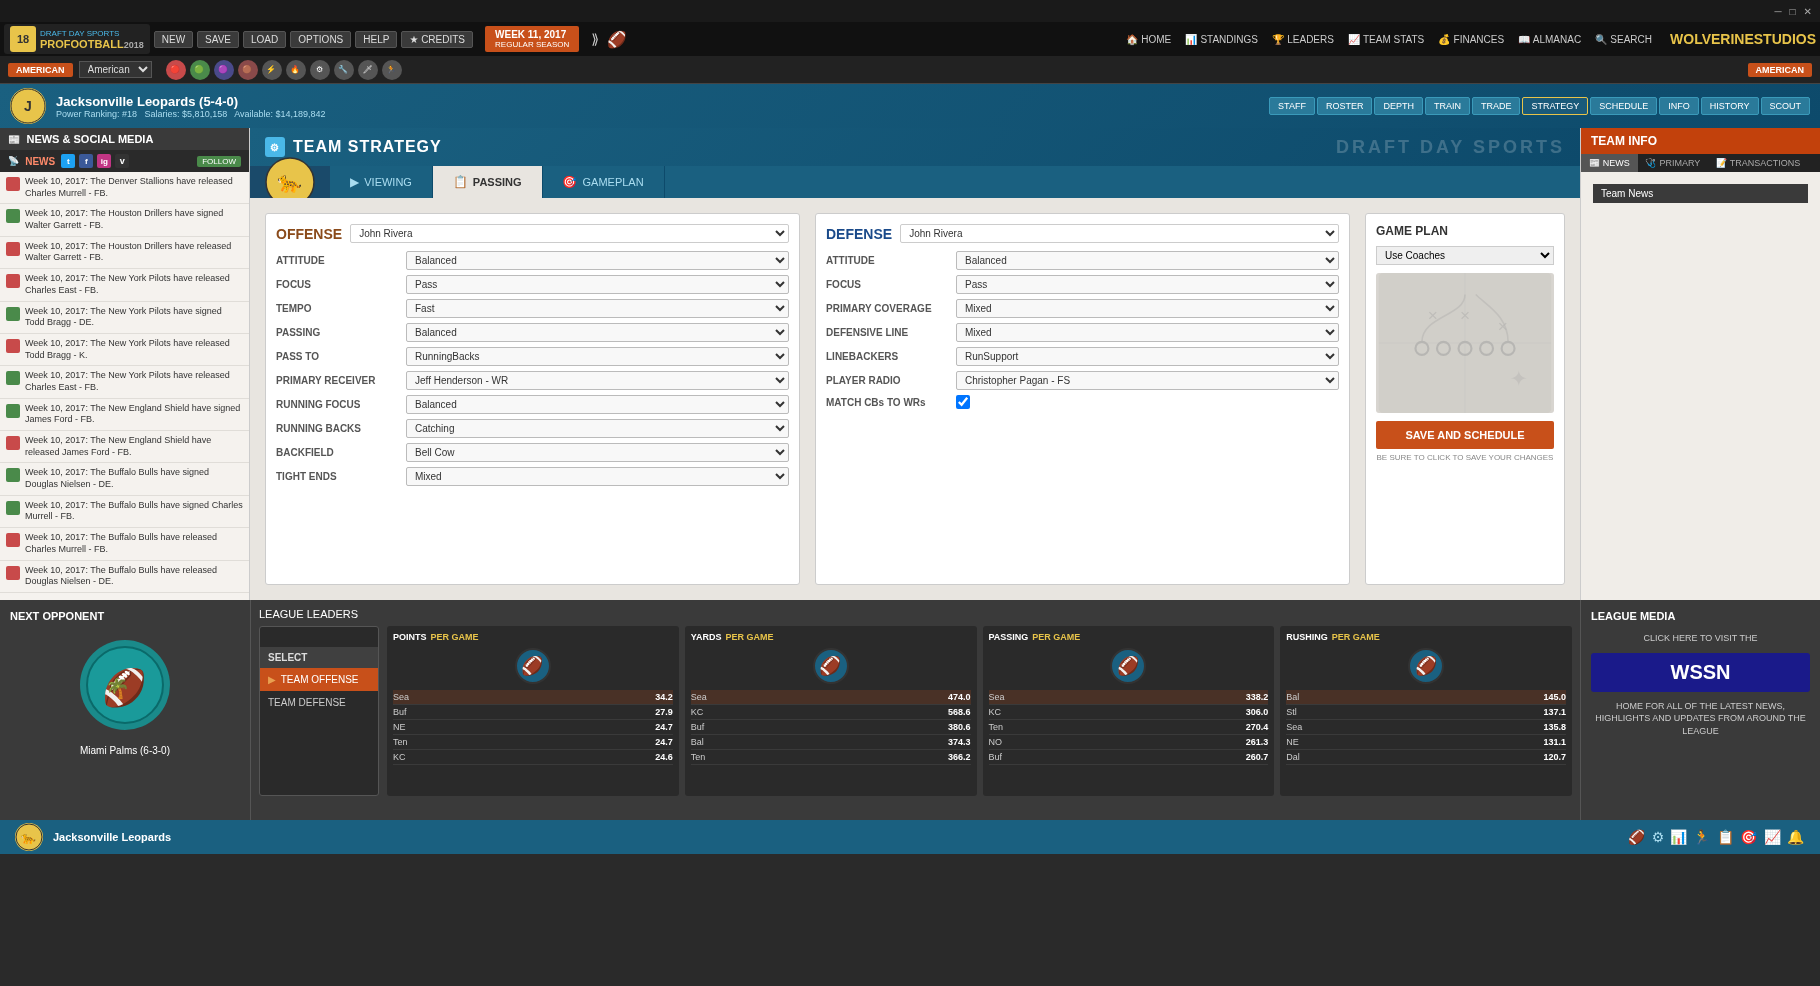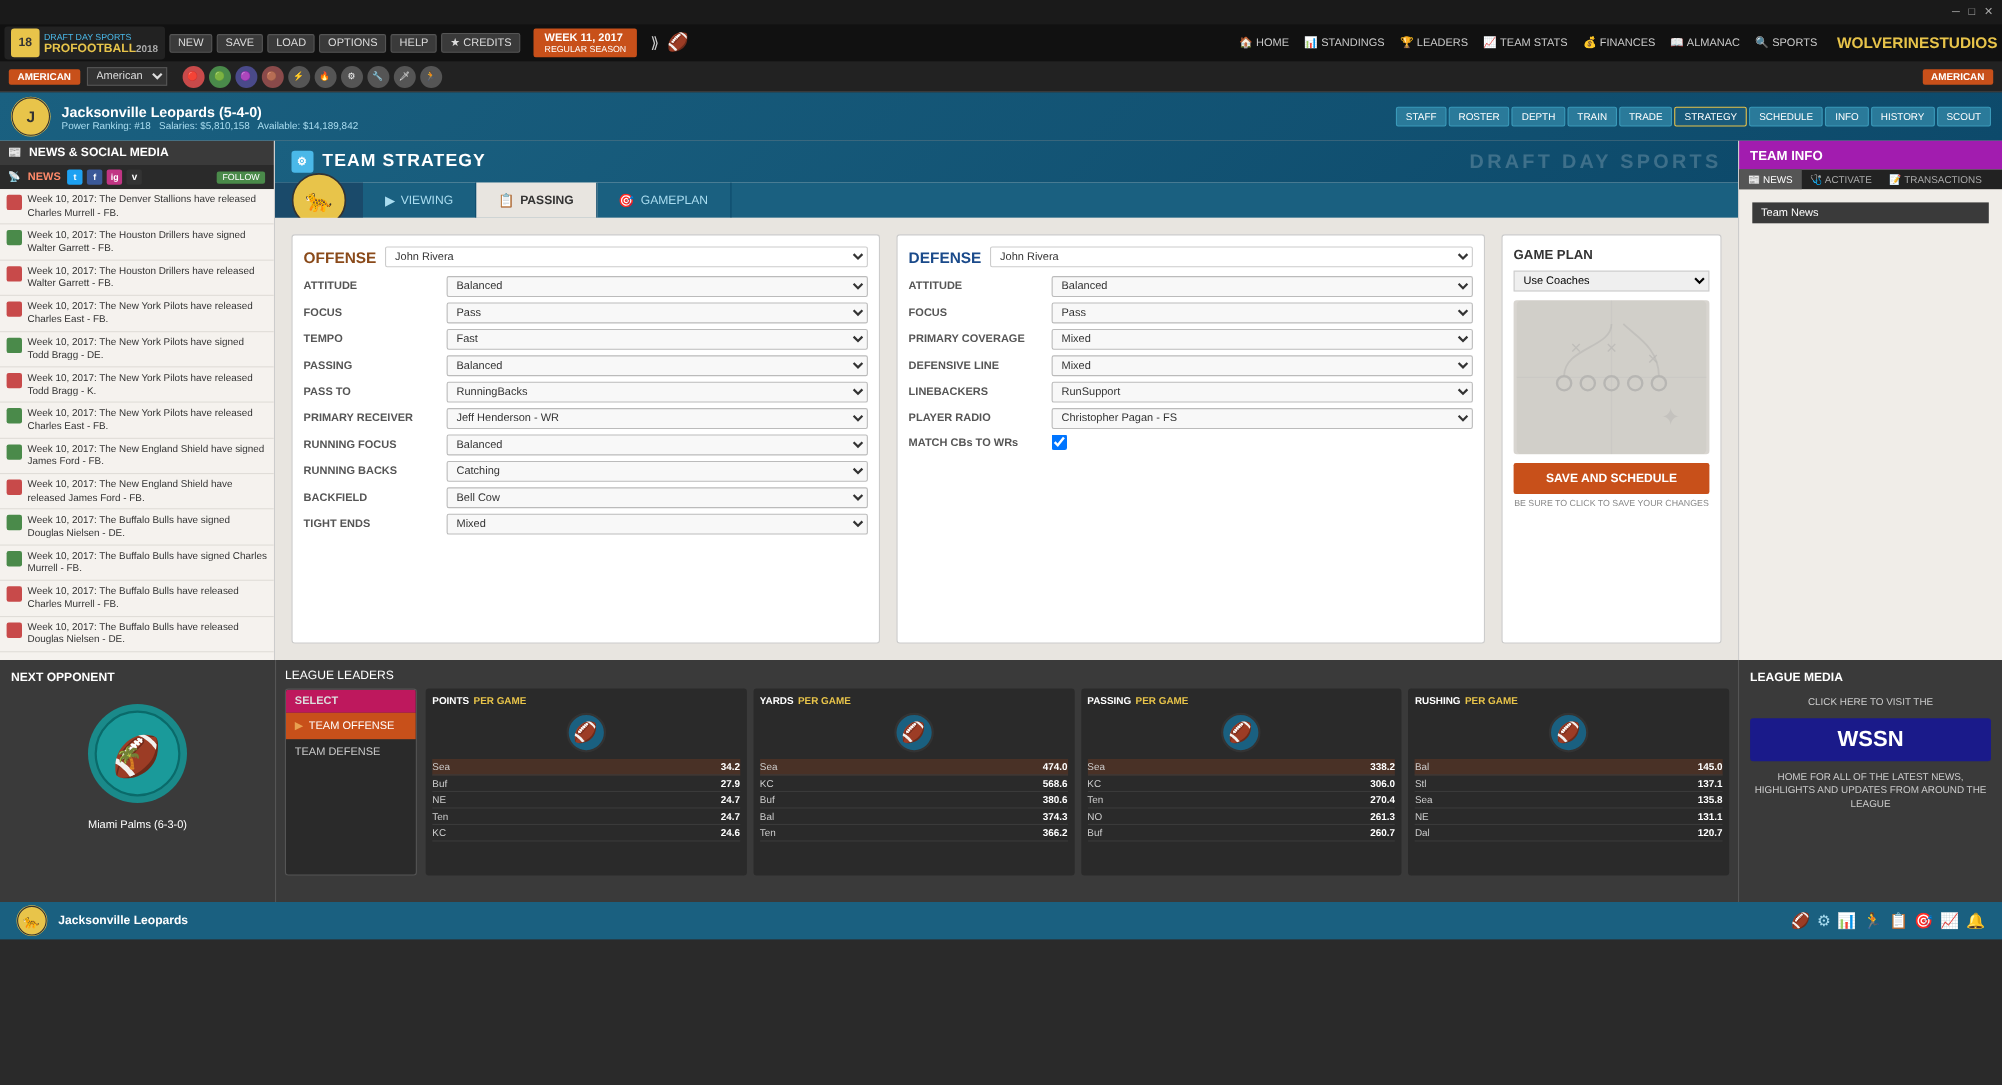--- a/index.html
+++ b/index.html
@@ -78,41 +78,41 @@
     .gameplan-panel { width: 200px; background: white; border: 1px solid #ccc; border-radius: 3px; padding: 10px; position: relative; }
     .gp-title { font-size: 12px; font-weight: bold; color: #333; margin-bottom: 8px; }
     .gp-select { width: 100%; font-size: 10px; padding: 2px 4px; border: 1px solid #ccc; margin-bottom: 8px; }
     .gp-diagram { width: 100%; height: 140px; background: #d8d5d0; border-radius: 3px; display: flex; align-items: center; justify-content: center; position: relative; overflow: hidden; }
     .gp-diagram svg { width: 100%; height: 100%; opacity: 0.4; }
     .save-btn { width: 100%; background: #c8501a; color: white; border: none; padding: 8px; font-size: 11px; font-weight: bold; cursor: pointer; border-radius: 2px; margin-top: 8px; }
     .save-note { font-size: 8px; color: #888; text-align: center; margin-top: 4px; }
 
     
     .sidebar-right { width: 240px; background: #f0ede8; border-left: 1px solid #ccc; }
-    .sr-title { background: #a21caf; color: white; font-size: 12px; font-weight: bold; padding: 6px 10px; }
+    .sr-title { background: #c2410c; color: white; font-size: 12px; font-weight: bold; padding: 6px 10px; }
     .sr-tabs { background: #222; display: flex; }
     .sr-tab { color: #aaa; font-size: 9px; padding: 4px 8px; cursor: pointer; }
     .sr-tab.active { background: #555; color: white; }
     .team-news-label { background: #3a3a3a; color: white; font-size: 10px; padding: 4px 8px; margin: 6px; }
 
     
     .bottom-layout { display: flex; height: 220px; background: #2a2a2a; }
 
     
     .next-opp { width: 250px; background: #3a3a3a; padding: 10px; display: flex; flex-direction: column; align-items: center; }
     .next-opp-title { color: white; font-size: 11px; font-weight: bold; text-align: left; width: 100%; margin-bottom: 8px; }
     .opp-helmet { width: 90px; height: 90px; background: #1a8a8a; border-radius: 50%; display: flex; align-items: center; justify-content: center; margin: 10px auto; }
     .opp-name { color: white; font-size: 10px; text-align: center; margin-top: 5px; }
 
     
     .league-leaders { flex: 1; background: #3a3a3a; border-left: 1px solid #555; padding: 8px; }
     .ll-title { color: white; font-size: 11px; font-weight: normal; margin-bottom: 6px; }
     .ll-content { display: flex; gap: 8px; height: 170px; }
     .ll-select { width: 120px; background: #2a2a2a; border: 1px solid #555; border-radius: 3px; overflow: hidden; }
-    .ll-select-header { color: #ddd; font-size: 10px; font-weight: bold; padding: 5px 8px; background: #be185d; }
+    .ll-select-header { color: #ddd; font-size: 10px; font-weight: bold; padding: 5px 8px; background: #404040; margin-top: 20px; }
     .ll-option { color: #ccc; font-size: 10px; padding: 6px 8px; cursor: pointer; display: flex; align-items: center; gap: 5px; }
     .ll-option.active { background: #c8501a; color: white; }
     .ll-option .ll-arrow { color: #e8a050; font-size: 10px; }
     .ll-stats-group { display: flex; gap: 6px; flex: 1; }
     .ll-stat-col { flex: 1; background: #2a2a2a; border-radius: 3px; padding: 6px; }
     .ll-stat-title { color: #e8c44a; font-size: 9px; font-weight: bold; margin-bottom: 4px; display: flex; gap: 4px; }
     .ll-stat-title .cat { color: white; }
     .ll-stat-row { display: flex; justify-content: space-between; align-items: center; padding: 2px 0; border-bottom: 1px solid #3a3a3a; }
     .ll-stat-team { color: #ccc; font-size: 9px; }
     .ll-stat-val { color: white; font-size: 9px; font-weight: bold; }
@@ -167,21 +167,21 @@
   <div style="color:#ccc;font-size:14px;">⟫</div>
   <div style="color:#ccc;font-size:16px;margin:0 4px;">🏈</div>
 
   <div class="nav-icons">
     <span class="nav-link">🏠 HOME</span>
     <span class="nav-link">📊 STANDINGS</span>
     <span class="nav-link">🏆 LEADERS</span>
     <span class="nav-link">📈 TEAM STATS</span>
     <span class="nav-link">💰 FINANCES</span>
     <span class="nav-link">📖 ALMANAC</span>
-    <span class="nav-link">🔍 SPORTS</span>
+    <span class="nav-link">🔍 SEARCH</span>
   </div>
   <div class="brand-right">WOLVERINESTUDIOS</div>
 </div>
 
 <div class="team-bar">
   <div class="conf-badge">AMERICAN</div>
   <select class="conf-select">
     <option>American</option>
   </select>
   <div class="team-icons">
@@ -486,21 +486,21 @@
         <div class="save-note">BE SURE TO CLICK TO SAVE YOUR CHANGES</div>
       </div>
 
     </div>
   </div>
 
   <div class="sidebar-right">
     <div class="sr-title">TEAM INFO</div>
     <div class="sr-tabs">
       <div class="sr-tab active">📰 NEWS</div>
-      <div class="sr-tab">🩺 ACTIVATE</div>
+      <div class="sr-tab">🩺 PRIMARY</div>
       <div class="sr-tab">📝 TRANSACTIONS</div>
     </div>
     <div style="padding:6px;">
       <div class="team-news-label">Team News</div>
     </div>
   </div>
 
 </div>
 
 <div class="bottom-layout">

